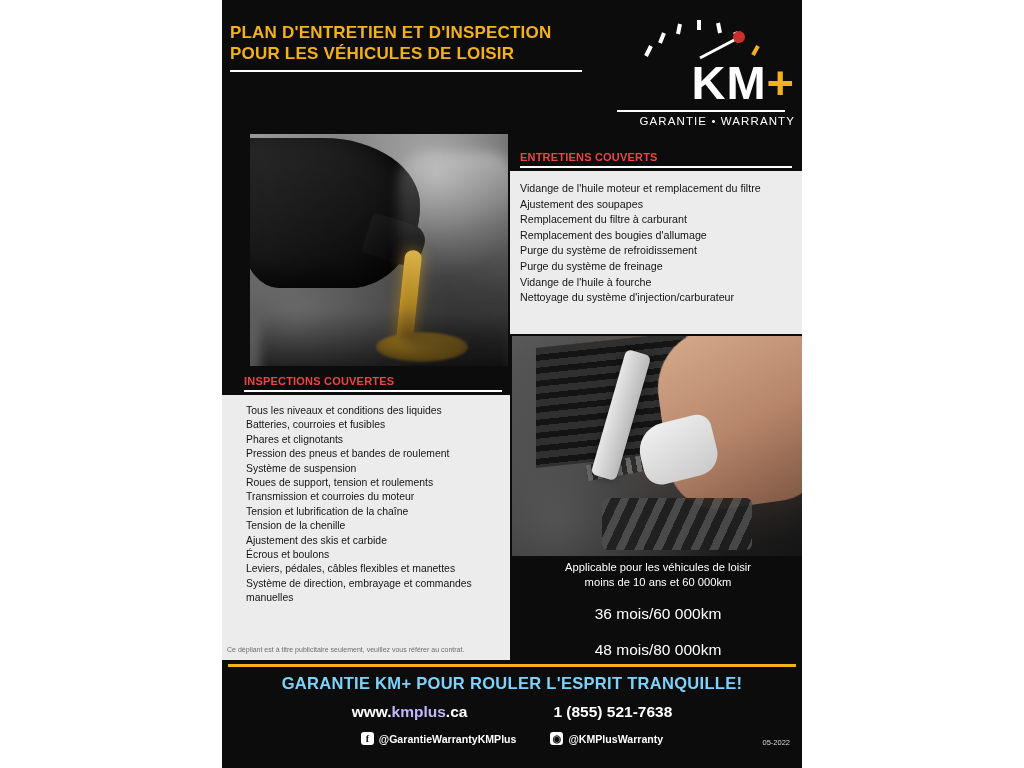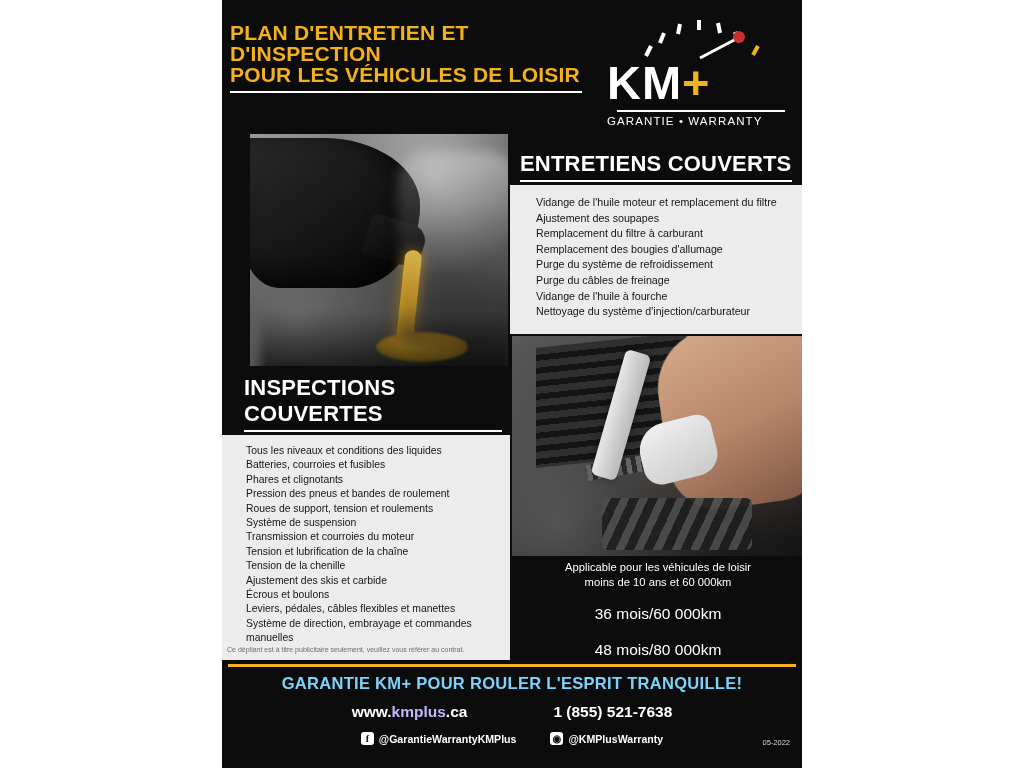--- a/index.html
+++ b/index.html
@@ -37,21 +37,21 @@
   }
   .title-box {
     position: absolute;
     left: 8px;
     top: 14px;
     width: 362px;
   }
   .title-line {
     color: #f3b21b;
     font-weight: bold;
-    font-size: 21px;
+    font-size: 17px;
     letter-spacing: 0.2px;
     line-height: 21px;
     text-transform: uppercase;
   }
   .title-underline {
     margin-top: 6px;
     width: 352px;
     height: 2px;
     background: #ffffff;
   }
@@ -66,21 +66,21 @@
     text-align: justify;
   }
   
   .logo-box {
     position: absolute;
     left: 385px;
     top: 4px;
     width: 188px;
     height: 136px;
     color: #ffffff;
-    text-align: left;
+    text-align: right;
   }
   .gauge {
     position: relative;
     width: 150px;
     height: 44px;
     margin: 4px auto 0 auto;
   }
   .gauge svg { display: block; }
   .kmplus {
     font-size: 47px;
@@ -184,38 +184,38 @@
     position: absolute;
     left: 288px;
     top: 144px;
     width: 292px;
     height: 190px;
     background: #ececed;
   }
   .section-head {
     position: relative;
     background: #0c0c0c;
-    color: #ffffff;
-    font-weight: bold;
-    font-size: 22px;
+    color: #ef4444;
+    font-weight: bold;
+    font-size: 11px;
     letter-spacing: 0.2px;
     padding: 7px 10px 8px 10px;
     text-transform: uppercase;
   }
   .section-head .rule {
     position: absolute;
     left: 10px;
     right: 10px;
     bottom: 3px;
     height: 2px;
     background: #ffffff;
   }
   .list {
     margin: 0;
-    padding: 10px 10px 0 26px;
+    padding: 10px 10px 0 10px;
     list-style: none;
   }
   .list li {
     color: #141414;
     font-size: 10.6px;
     line-height: 15.2px;
   }
   .panel-entretiens .list li { font-size: 10.7px; line-height: 15.6px; }
   
   .panel-inspections {
@@ -468,38 +468,38 @@
       <div class="section-head">
         <span>ENTRETIENS COUVERTS</span>
         <span class="rule"></span>
       </div>
       <ul class="list">
         <li>Vidange de l'huile moteur et remplacement du filtre</li>
         <li>Ajustement des soupapes</li>
         <li>Remplacement du filtre à carburant</li>
         <li>Remplacement des bougies d'allumage</li>
         <li>Purge du système de refroidissement</li>
-        <li>Purge du câbles de freinage</li>
+        <li>Purge du système de freinage</li>
         <li>Vidange de l'huile à fourche</li>
         <li>Nettoyage du système d'injection/carburateur</li>
       </ul>
     </div>
 
     <div class="panel-inspections">
       <div class="section-head">
         <span>INSPECTIONS COUVERTES</span>
         <span class="rule"></span>
       </div>
       <ul class="list">
         <li>Tous les niveaux et conditions des liquides</li>
         <li>Batteries, courroies et fusibles</li>
         <li>Phares et clignotants</li>
         <li>Pression des pneus et bandes de roulement</li>
+        <li>Système de suspension</li>
         <li>Roues de support, tension et roulements</li>
-        <li>Système de suspension</li>
         <li>Transmission et courroies du moteur</li>
         <li>Tension et lubrification de la chaîne</li>
         <li>Tension de la chenille</li>
         <li>Ajustement des skis et carbide</li>
         <li>Écrous et boulons</li>
         <li>Leviers, pédales, câbles flexibles et manettes</li>
         <li>Système de direction, embrayage et commandes manuelles</li>
       </ul>
       <div class="disclaimer">Ce dépliant est à titre publicitaire seulement, veuillez vous référer au contrat.</div>
     </div>

